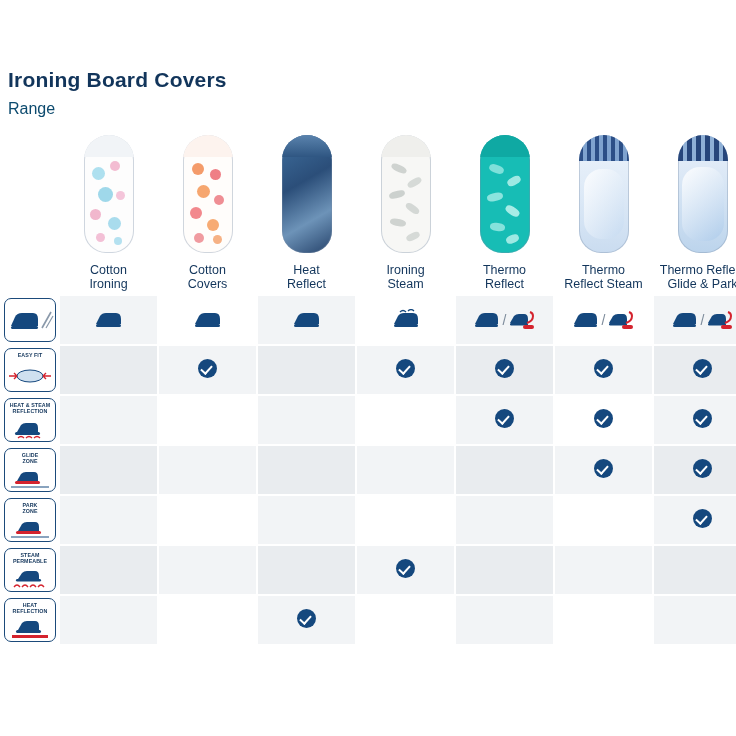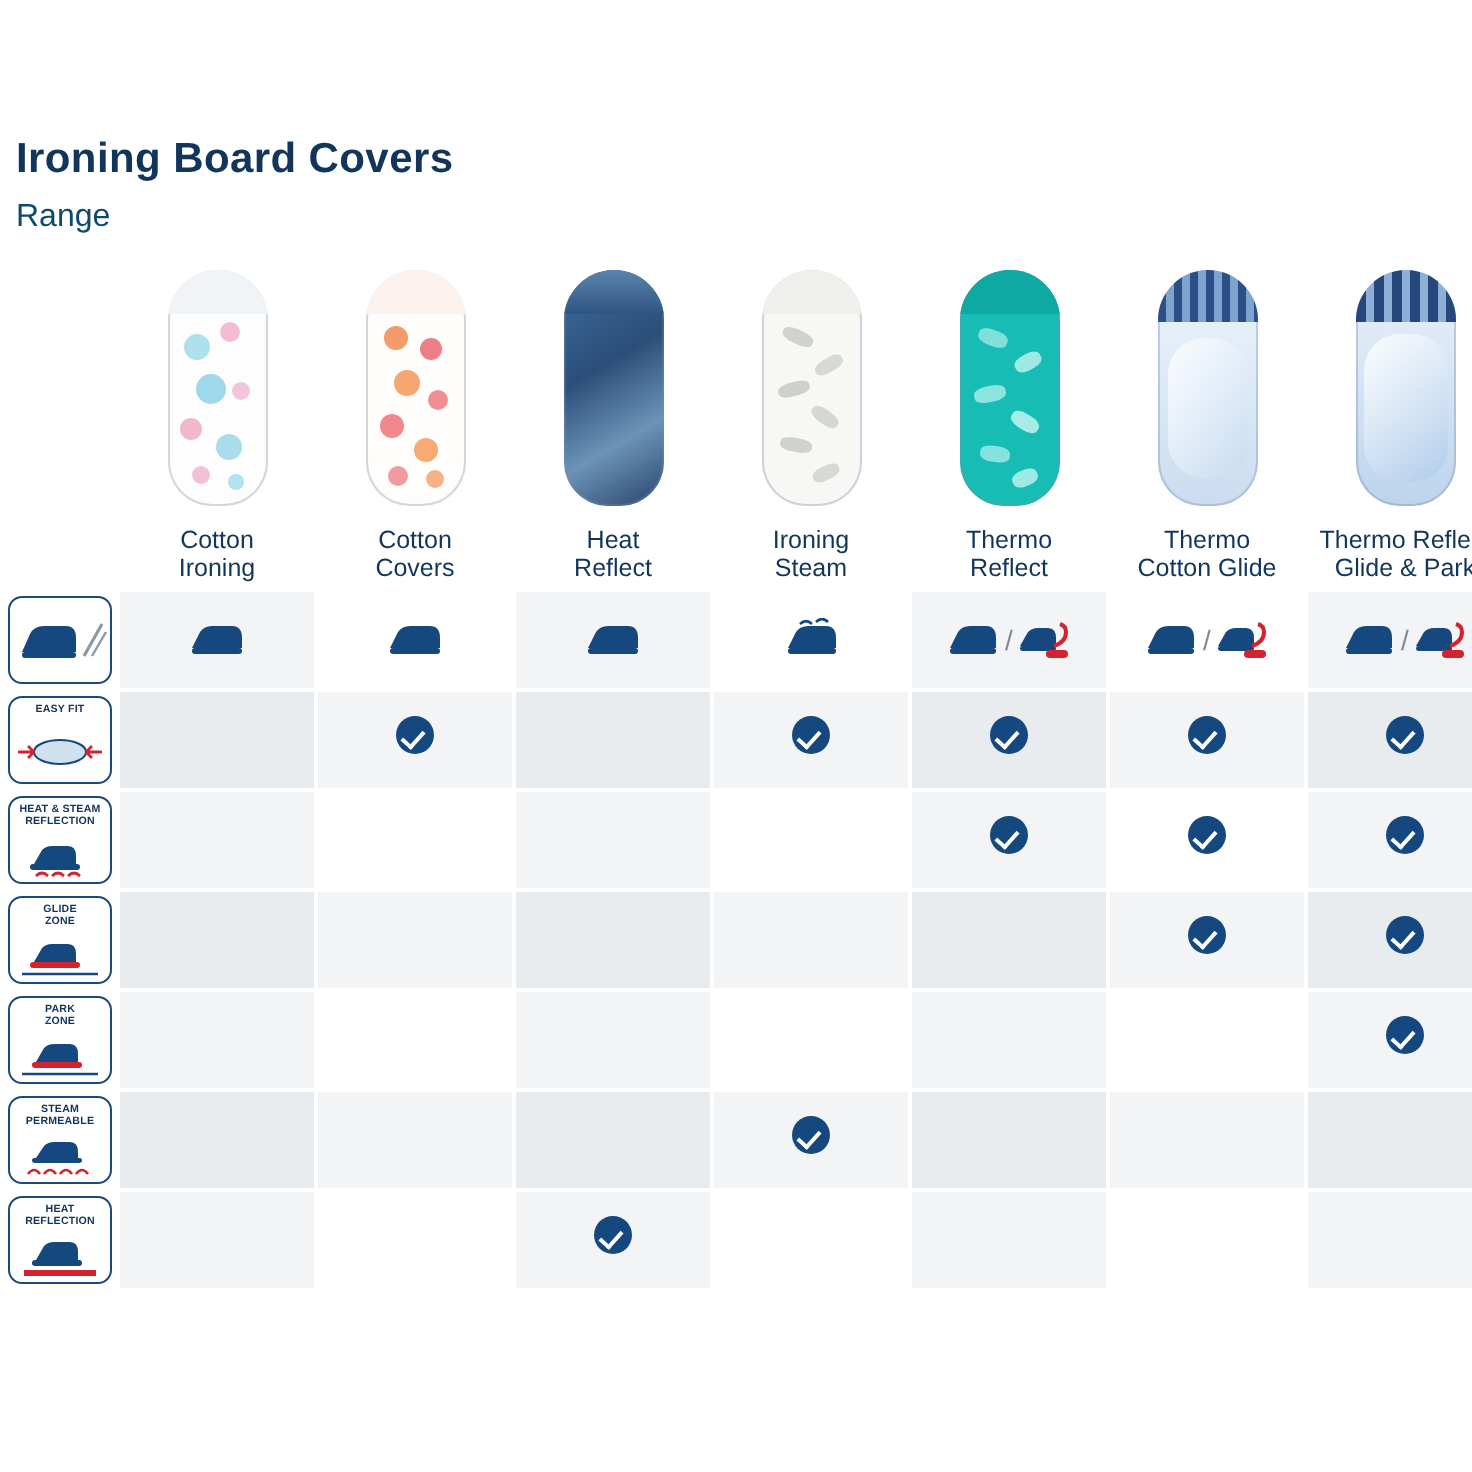--- a/index.html
+++ b/index.html
@@ -217,21 +217,21 @@
       <td class="namecell">
         <div>Ironing</div>
         <div>Steam</div>
       </td>
       <td class="namecell">
         <div>Thermo</div>
         <div>Reflect</div>
       </td>
       <td class="namecell">
         <div>Thermo</div>
-        <div>Cotton Glide</div>
+        <div>Reflect Steam</div>
       </td>
       <td class="namecell">
         <div>Thermo Reflect</div>
         <div>Glide &amp; Park</div>
       </td>
     </tr>
 
     <tr>
       <td class="featcell">
         <div class="badge">

